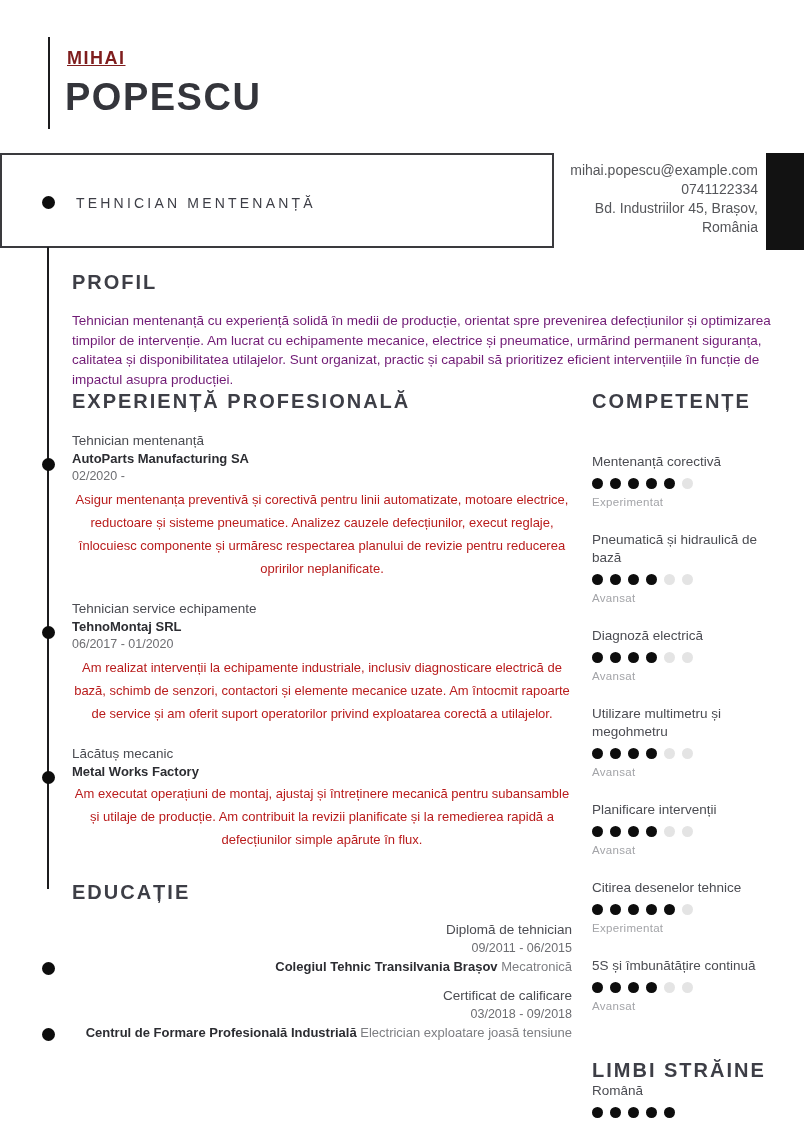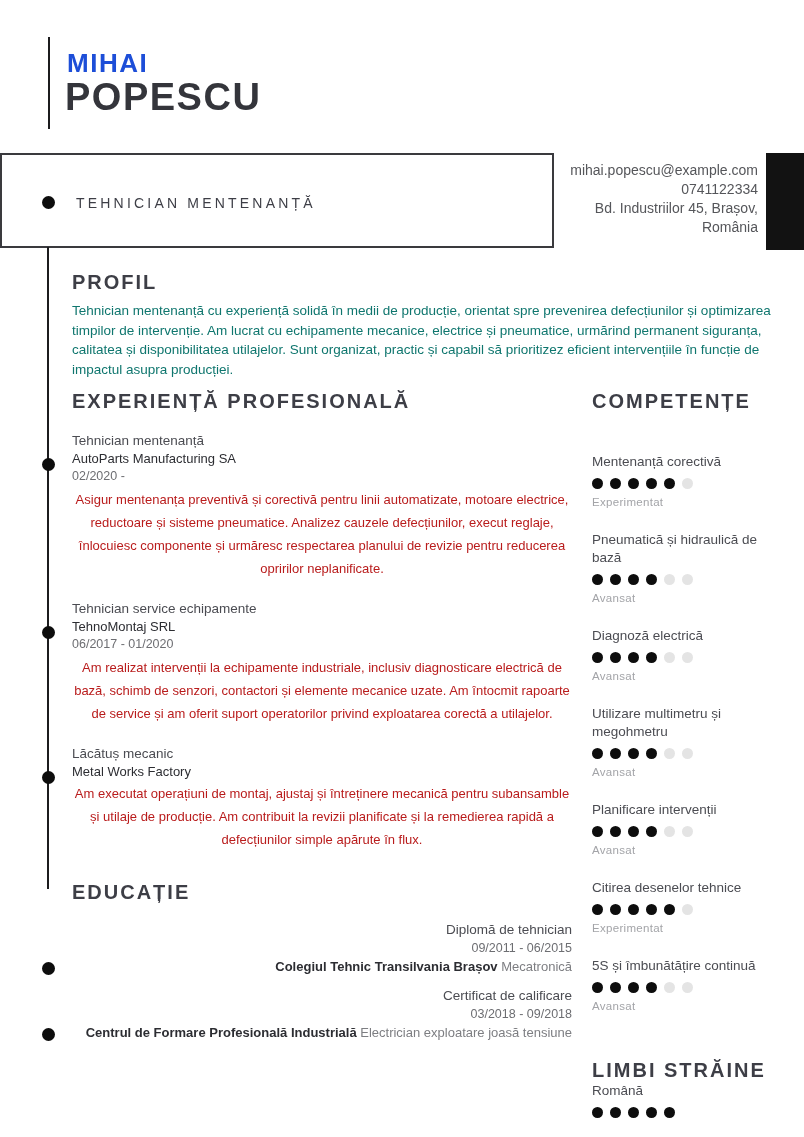--- a/index.html
+++ b/index.html
@@ -4,21 +4,21 @@
 <style>
   * { margin:0; padding:0; box-sizing:border-box; }
   html,body { background:#ffffff; }
   body {
     width:804px; height:1137px; position:relative; overflow:hidden;
     font-family:"Liberation Sans","DejaVu Sans",sans-serif;
     color:#55565a;
   }
   
   .name-bar { position:absolute; left:48px; top:37px; width:2px; height:92px; background:#1c1c1e; }
-  .first-name { position:absolute; left:67px; top:48px; font-size:26px; font-weight:bold; letter-spacing:1.5px; color:#1d4ed8; }
+  .first-name { position:absolute; left:67px; top:48px; font-size:18px; font-weight:bold; letter-spacing:1.5px; color:#7f1d1d;text-decoration:underline; }
   .last-name  { position:absolute; left:65px; top:76px; font-size:38px; font-weight:bold; letter-spacing:1.5px; color:#34353b; }
 
   
   .title-box {
     position:absolute; left:0px; top:153px; width:554px; height:95px;
     border:2px solid #3a3a3e; background:#ffffff;
   }
   .title-bullet { position:absolute; left:40px; top:41px; width:13px; height:13px; border-radius:50%; background:#0d0d0d; }
   .title-text {
     position:absolute; left:74px; top:40px; font-size:14px; letter-spacing:3.2px;
@@ -28,35 +28,35 @@
     position:absolute; left:538px; top:161px; width:220px; text-align:right;
     font-size:14px; line-height:19px; color:#55565a;
   }
   .black-corner { position:absolute; left:766px; top:153px; width:38px; height:97px; background:#121212; }
 
   
   .sec-heading { font-size:20px; letter-spacing:2px; color:#3d3e46; font-weight:bold; }
 
   
   .profil { position:absolute; left:72px; top:271px; width:708px; }
-  .profil p { margin-top:7px; font-size:13.5px; line-height:19.5px; color:#0f766e; }
+  .profil p { margin-top:17px; font-size:13.5px; line-height:19.5px; color:#701a75; }
 
   
   .columns { position:absolute; left:72px; top:390px; width:718px; display:flex; }
   .col-left { width:500px; }
   .col-right { width:198px; margin-left:auto; }
 
   
   .timeline { position:absolute; left:47px; top:247px; width:2px; height:642px; background:#1c1c1e; }
   .t-dot { position:absolute; left:-30px; width:13px; height:13px; border-radius:50%; background:#0d0d0d; }
 
   
   .job { position:relative; margin-bottom:21px; }
   .job-title { font-size:13.5px; color:#4b4c52; margin-bottom:3px; }
-  .job-company { font-size:13px; font-weight:normal; color:#2c2d32; margin-bottom:3px; }
+  .job-company { font-size:13px; font-weight:bold; color:#2c2d32; margin-bottom:3px; }
   .job-dates { font-size:12.5px; color:#6d6e72; margin-bottom:5px; }
   .job-desc { font-size:13px; line-height:23px; color:#b91c1c;text-align:center; }
   .exp-head { margin-bottom:20px; }
   .jobs { margin-bottom:0; }
 
   
   .edu-head { margin-top:30px; margin-bottom:18px; }
   .edu { position:relative; margin-bottom:14px;text-align:right; }
   .edu-degree { font-size:13.5px; color:#4b4c52; margin-bottom:4px; }
   .edu-dates { font-size:12.5px; color:#6d6e72; margin-bottom:4px; }

